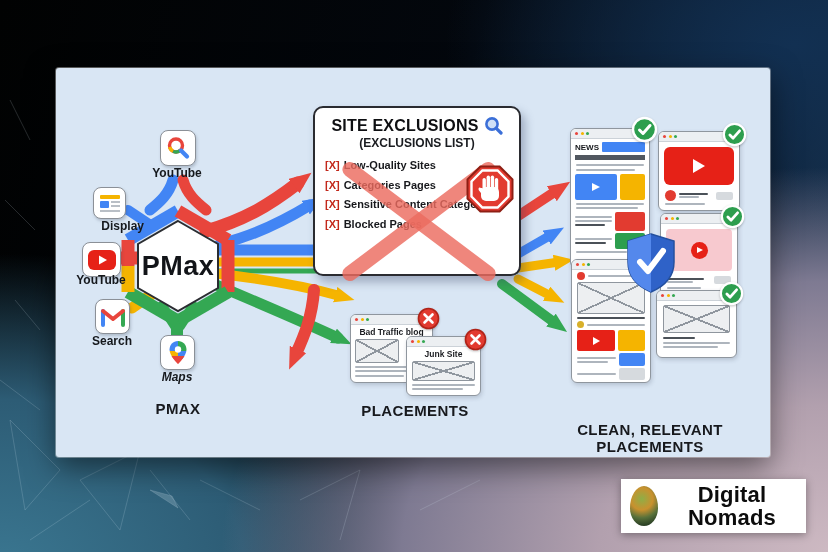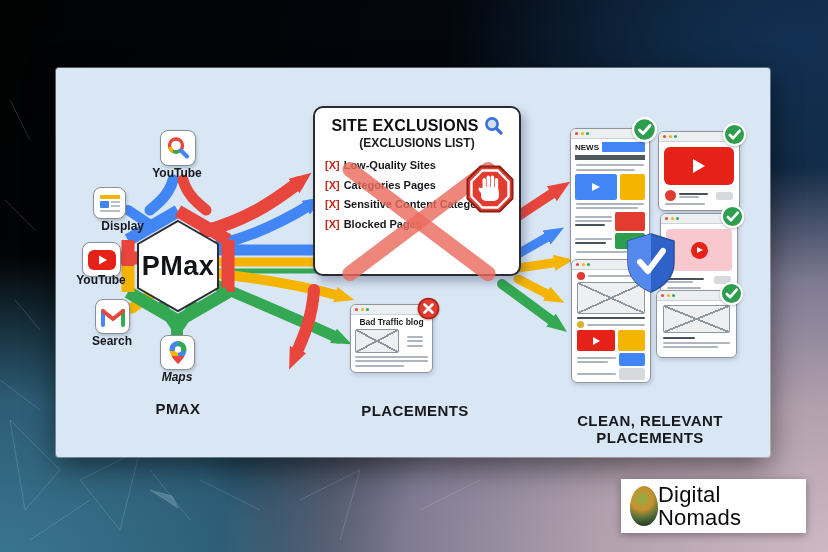--- a/index.html
+++ b/index.html
@@ -54,21 +54,21 @@
   .row{display:flex;align-items:center;gap:3px;margin:3px 5px;}
   .grow{flex:1;}
   .play{width:0;height:0;border-top:5px solid transparent;border-bottom:5px solid transparent;border-left:9px solid #fff;}
   .badge{position:absolute;z-index:9;filter:drop-shadow(0 1px 1px rgba(0,0,0,.25));}
   .pill{background:#d6dade;border-radius:2px;}
   
   .brand{position:absolute;left:621px;top:479px;width:185px;height:54px;background:#fff;z-index:4;
     box-shadow:0 2px 8px rgba(0,0,0,.35);display:flex;align-items:center;}
   .thumb{width:28px;height:40px;margin-left:9px;border-radius:50% 50% 50% 50%/55% 55% 45% 45%;
     background:radial-gradient(circle at 42% 32%, #8fae46 0%, #c9912e 35%, #58713a 60%, #2e4426 82%, #1d2b18 100%);}
-  .brand-text{flex:1;font-size:22px;line-height:23px;font-weight:400;color:#0c0c0c;letter-spacing:.2px;}
+  .brand-text{flex:1;text-align:center;font-size:22px;line-height:23px;font-weight:700;color:#0c0c0c;letter-spacing:.2px;}
 </style>
 </head>
 <body>
 
 <div class="stage">
 
   <svg class="abs" width="828" height="552" style="left:0;top:0;z-index:0;opacity:.6">
     <g stroke="rgba(225,240,250,.28)" stroke-width="1" fill="none">
       <path d="M10,420 L60,470 L25,510 Z"></path>
         <path d="M80,480 L140,450 L120,530 Z"></path>
@@ -229,21 +229,21 @@
           <rect x="17.5" y="14" width="3.4" height="13" rx="1.7"></rect>
           <rect x="21.6" y="11.5" width="3.4" height="15" rx="1.7"></rect>
           <rect x="25.7" y="11.5" width="3.4" height="15" rx="1.7"></rect>
           <rect x="29.8" y="14" width="3.4" height="13" rx="1.7"></rect>
           <path d="M16,24 C14,22.5 12.8,24.5 14,26.5 L17.5,31 L17.5,24 Z"></path>
           <rect x="16" y="23" width="18" height="14" rx="5"></rect>
         </g>
       </svg>
     </div>
 
-    <div class="card" style="left:294px;top:236px;width:83px;height:69px;z-index:5;">
+    <div class="card" style="left:294px;top:246px;width:83px;height:69px;z-index:5;">
       <div class="inner">
         <div class="chrome">
             <span class="dot d-r"></span>
             <span class="dot d-y"></span>
             <span class="dot d-g"></span>
           </div>
         <div class="card-title">Bad Traffic blog</div>
         <div class="row" style="margin:2px 4px;">
           <div class="xwire" style="width:42px;height:22px;"></div>
           <div class="grow">
@@ -255,20 +255,37 @@
         <div class="ln t" style="margin:2.5px 4px;"></div>
         <div class="ln t" style="margin:2.5px 4px;"></div>
         <div class="ln t" style="margin:2.5px 4px;width:60%;"></div>
       </div>
       <svg class="badge" style="top:-8px;right:-8px;" width="23" height="23" viewBox="0 0 23 23">
         <circle cx="11.5" cy="11.5" r="10" fill="#e23b30" stroke="#b02318" stroke-width="1.6"></circle>
         <path d="M7.5,7.5 L15.5,15.5 M15.5,7.5 L7.5,15.5" stroke="#fff" stroke-width="2.6" stroke-linecap="round"></path>
       </svg>
     </div>
 
+    <div class="card" style="left:350px;top:268px;width:75px;height:60px;z-index:6;">
+      <div class="inner">
+        <div class="chrome">
+            <span class="dot d-r"></span>
+            <span class="dot d-y"></span>
+            <span class="dot d-g"></span>
+          </div>
+        <div class="card-title">Junk Site</div>
+        <div class="xwire" style="height:18px;margin:2px 5px;"></div>
+        <div class="ln t"></div>
+        <div class="ln t" style="width:70%;"></div>
+      </div>
+      <svg class="badge" style="top:-9px;right:-7px;" width="23" height="23" viewBox="0 0 23 23">
+        <circle cx="11.5" cy="11.5" r="10" fill="#e23b30" stroke="#b02318" stroke-width="1.6"></circle>
+        <path d="M7.5,7.5 L15.5,15.5 M15.5,7.5 L7.5,15.5" stroke="#fff" stroke-width="2.6" stroke-linecap="round"></path>
+      </svg>
+    </div>
 
     <div class="caption" style="left:289px;top:334px;width:140px;">
       <div>PLACEMENTS</div>
     </div>
 
     <div class="card" style="left:514px;top:60px;width:80px;height:140px;z-index:4;">
       <div class="inner">
         <div class="chrome">
             <span class="dot d-r"></span>
             <span class="dot d-y"></span>
@@ -426,21 +443,21 @@
       <defs>
           <clipPath id="shl">
             <rect x="0" y="0" width="27" height="62"></rect>
           </clipPath>
         </defs>
       <path d="M27,2 L50,9 V30 C50,45 41,54 27,60 C13,54 4,45 4,30 V9 Z" fill="#2f62c8" stroke="#24509f" stroke-width="1.5"></path>
       <path d="M27,2 L50,9 V30 C50,45 41,54 27,60 C13,54 4,45 4,30 V9 Z" fill="#5488ec" clip-path="url(#shl)"></path>
       <path d="M16,30 L24,39 L39,19" stroke="#fff" stroke-width="6" fill="none" stroke-linecap="round" stroke-linejoin="round"></path>
     </svg>
 
-    <div class="caption" style="left:498px;top:344px;width:192px;">
+    <div class="caption" style="left:498px;top:353px;width:192px;">
       <div>CLEAN, RELEVANT</div>
       <div>PLACEMENTS</div>
     </div>
   </div>
 
   <div class="brand">
     <div class="thumb"></div>
     <div class="brand-text">
       <div>Digital</div>
       <div>Nomads</div>

